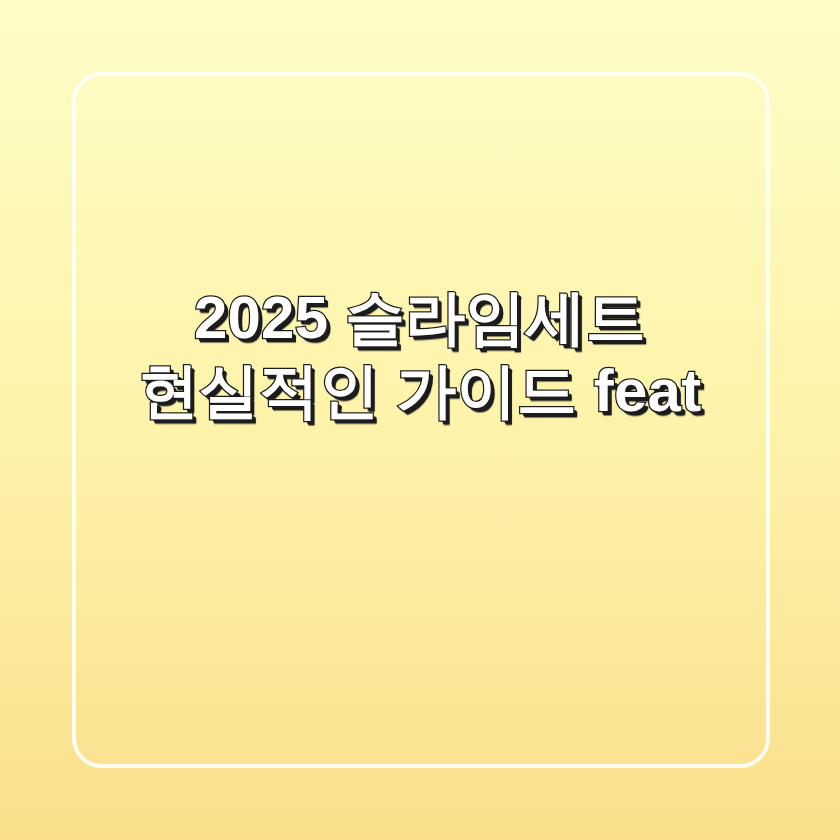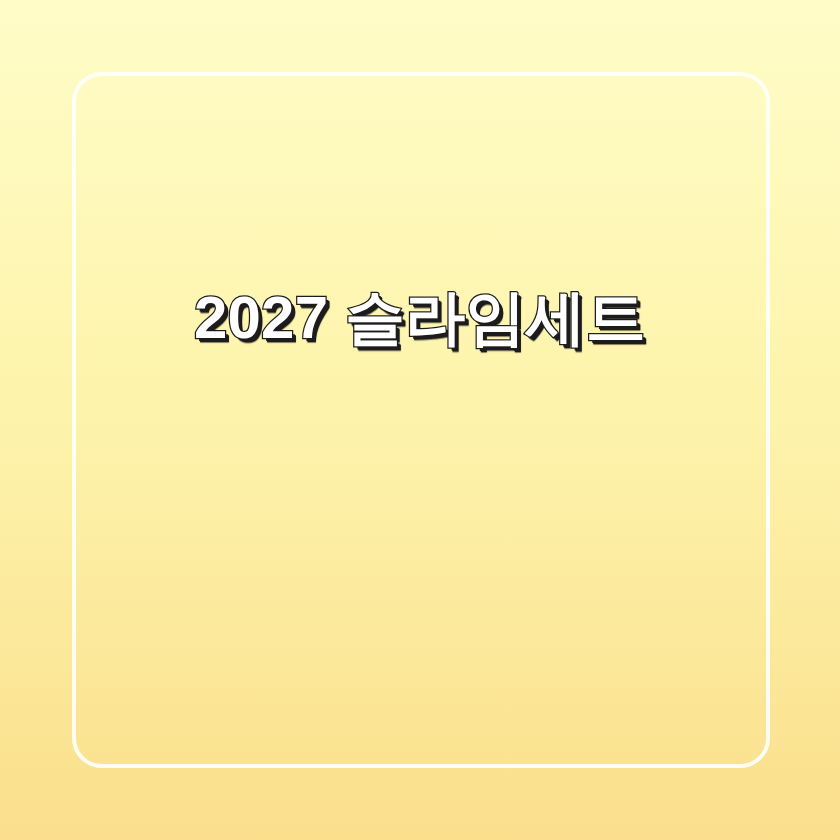--- a/index.html
+++ b/index.html
@@ -75,16 +75,17 @@
   }
 </style>
 </head>
 <body>
 
 <div id="thumbnail-card">
 
   <div id="inner-frame"></div>
 
   <div id="headline-block">
-    <span class="headline-line">2027 슬라임세트</span>
+    <span class="headline-line">2025 슬라임세트</span>
+    <span class="headline-line">현실적인 가이드 feat</span>
   </div>
 
 </div>
 
 </body></html>

